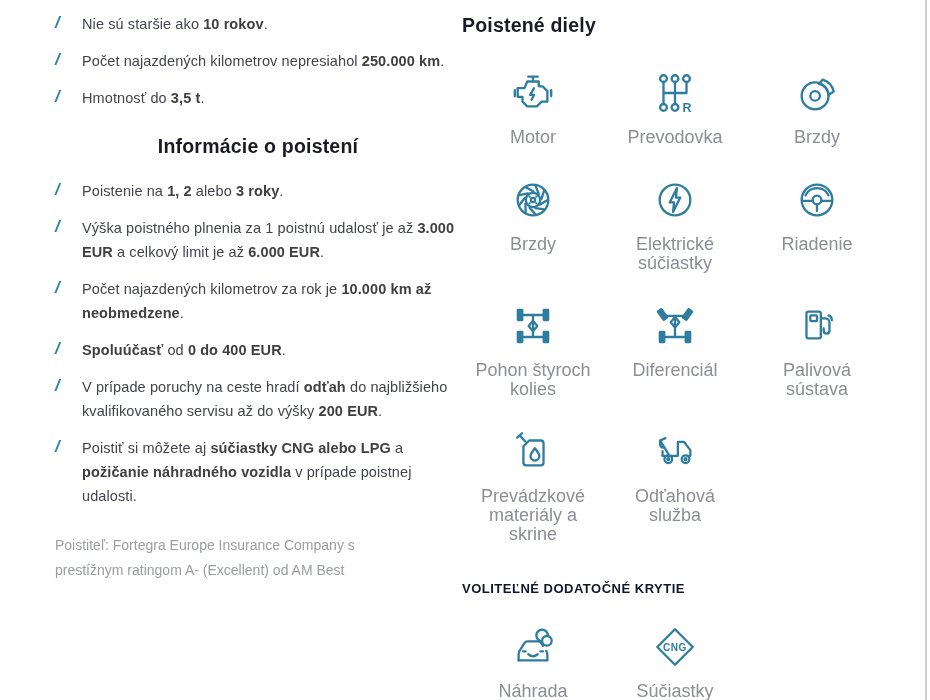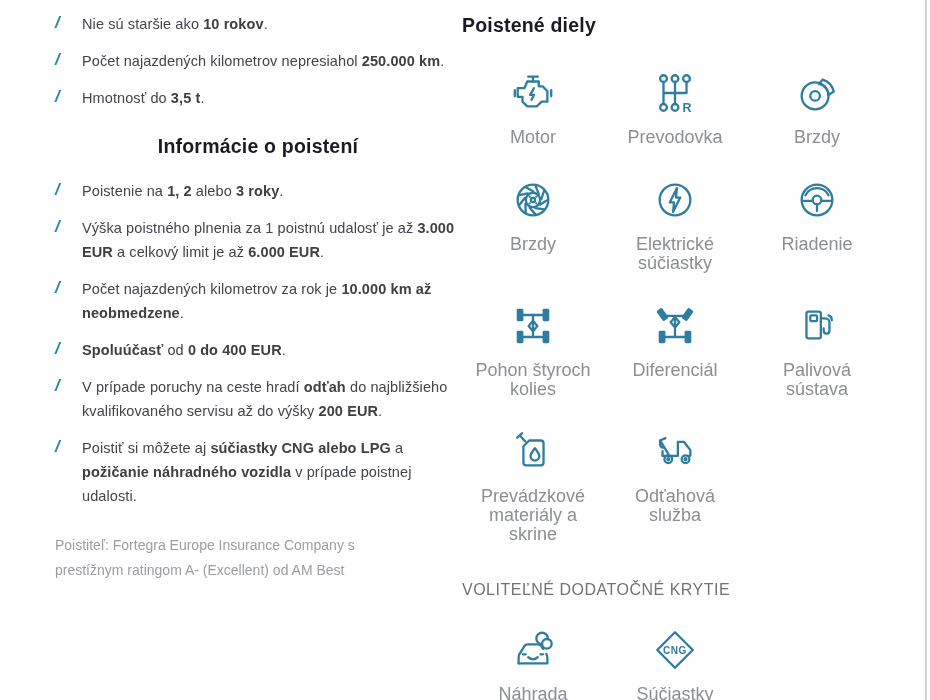--- a/index.html
+++ b/index.html
@@ -27,21 +27,21 @@
 
   .note{margin-top:25px;width:350px;font-size:14px;line-height:25px;color:#9a9da2;}
 
   
   .parts-grid{display:flex;flex-wrap:wrap;width:426px;}
   .part-cell{width:142px;margin-bottom:29px;text-align:center;}
   .part-icon{height:48px;display:flex;align-items:center;justify-content:center;}
   .part-label{margin-top:11px;font-size:18px;line-height:19px;color:#8b8e94;padding:0 6px;}
 
   .optional-title{
-    font-size:16px;font-weight:400;color:#737373;letter-spacing:.5px;margin:8px 0 27px;
+    font-size:13px;font-weight:700;color:#0f172a;letter-spacing:.5px;margin:8px 0 27px;
   }
   .right-border{position:absolute;top:0;right:3px;width:2px;height:700px;background:#cfd1d3;}
 </style>
 </head>
 <body>
 
 <div class="left-col">
   <div class="bullet-list">
       <div class="bullet-item">
         <span class="slash">/</span>

